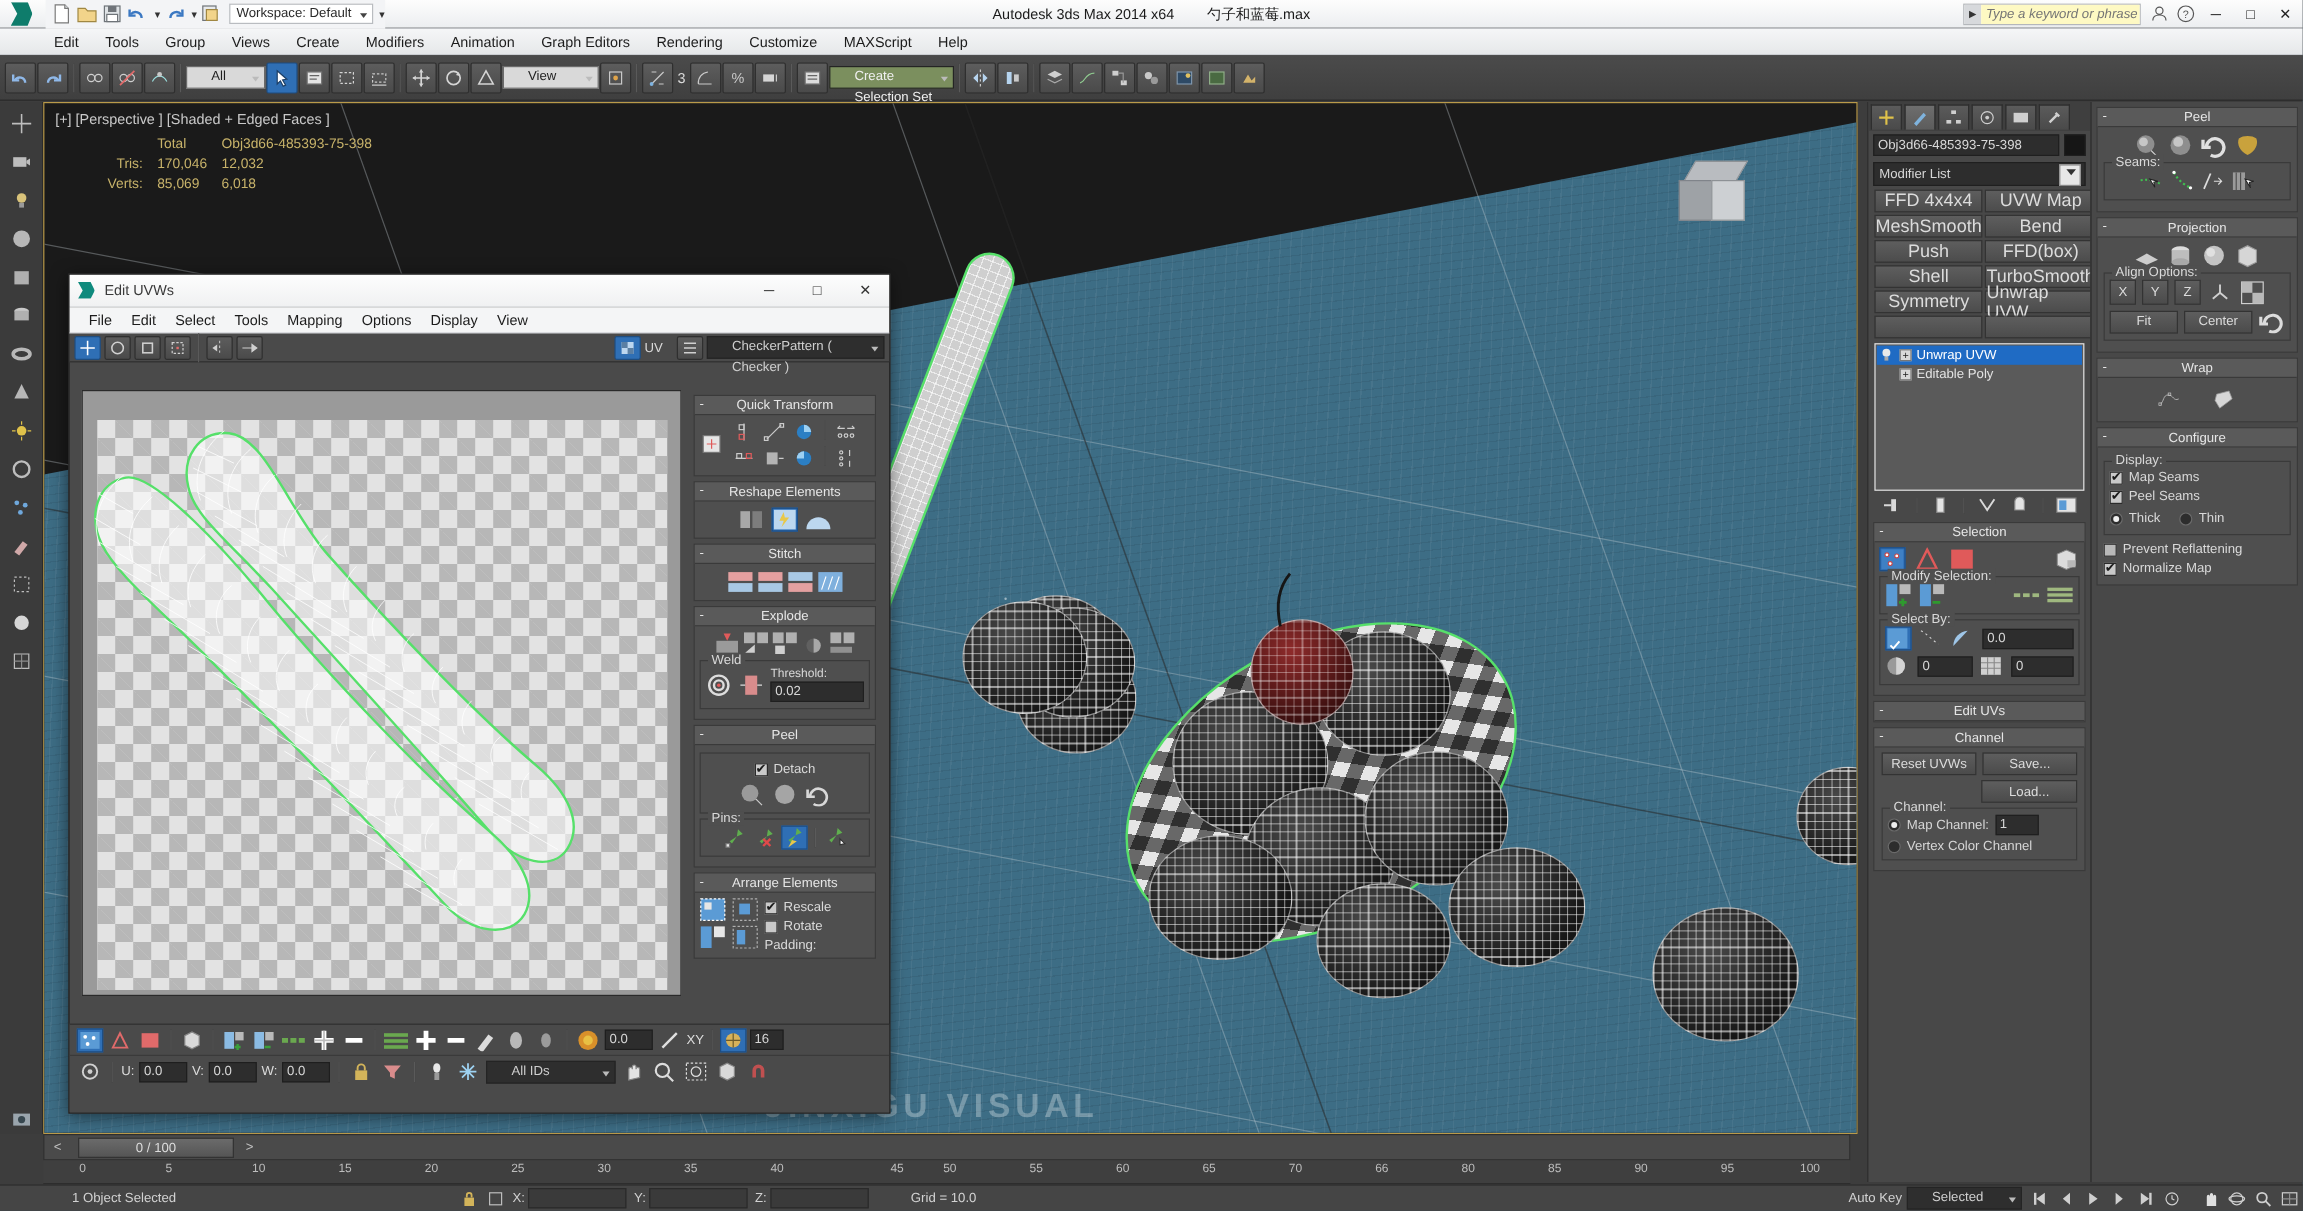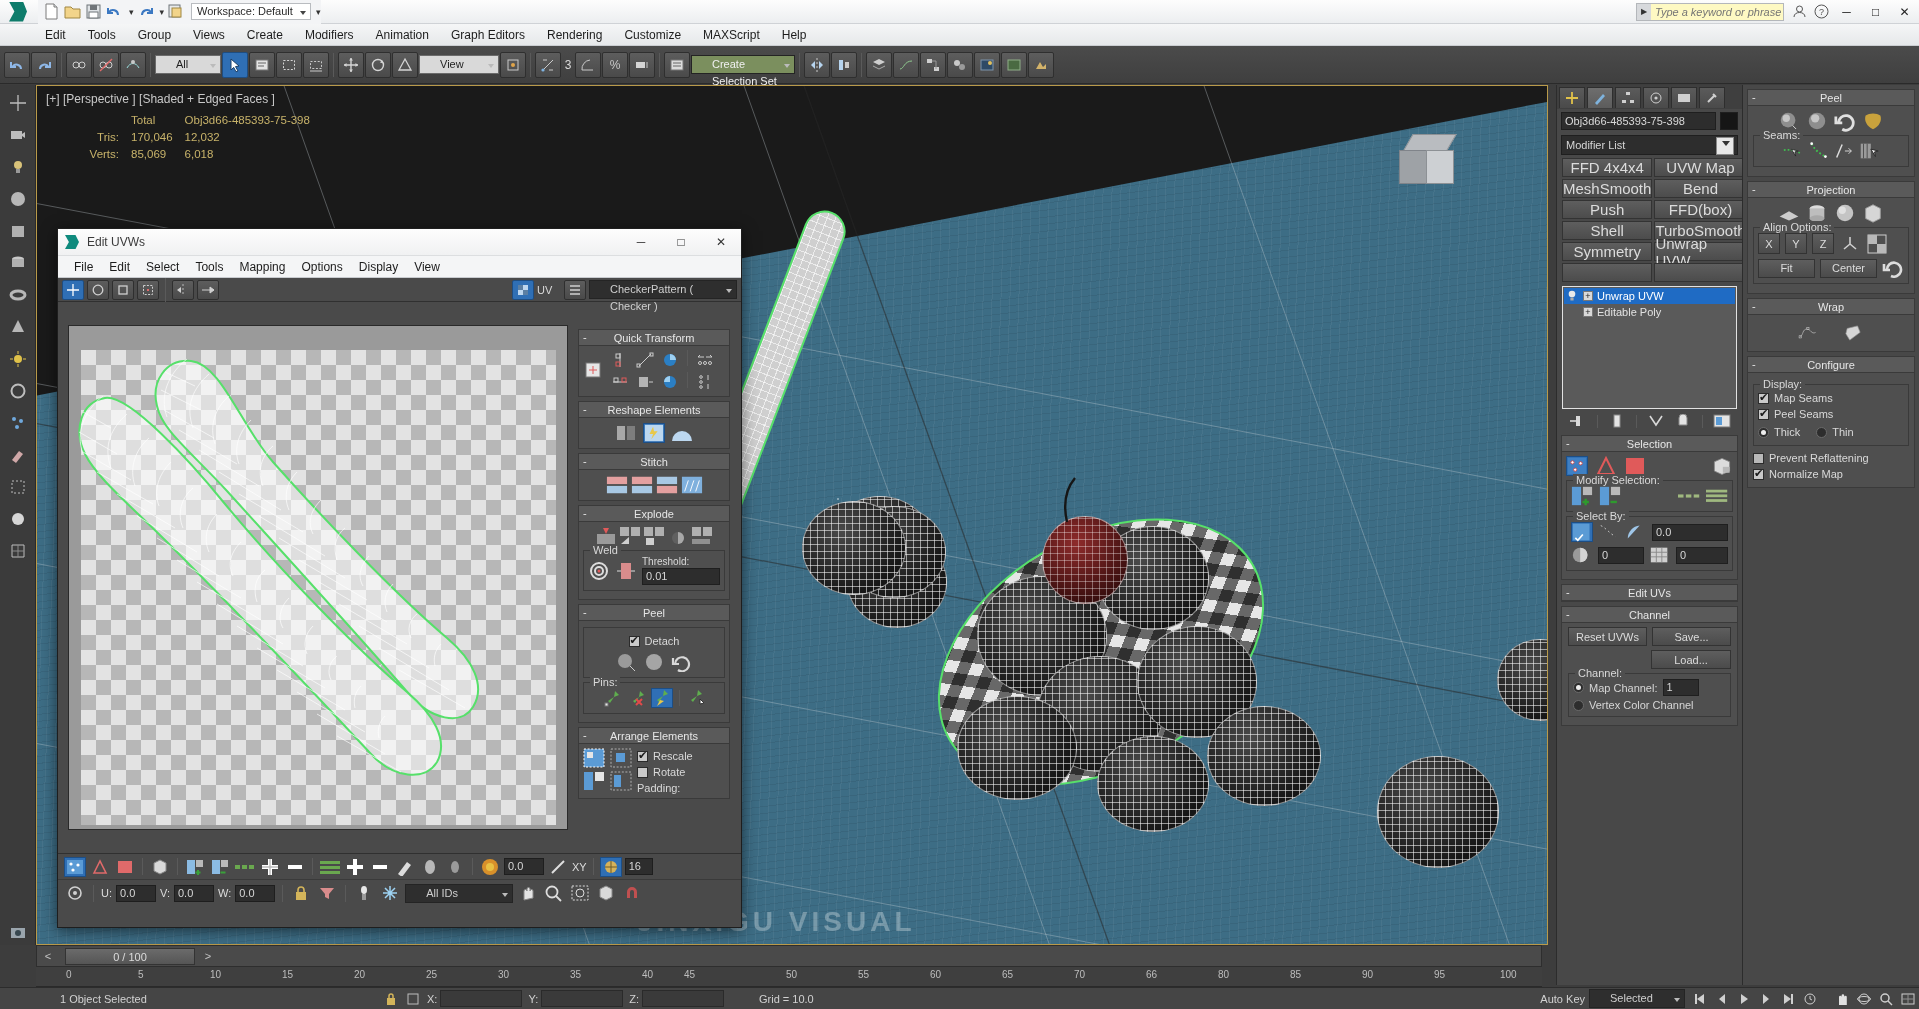--- a/index.html
+++ b/index.html
@@ -391,20 +391,24 @@
       <div class="ic">
         <svg width="19" height="19" viewBox="0 0 19 19">
             <rect x="3" y="3" width="11" height="12" fill="#e8eaec" stroke="#6f7479"></rect>
             <rect x="6" y="6" width="9" height="9" fill="#f2d48a" stroke="#a08742"></rect>
           </svg>
       </div>
       <div class="ws-box">Workspace: Default</div>
       <div class="qat-caret">▾</div>
     </div>
 
+    <div class="tb-title">
+      <span>Autodesk 3ds Max  2014 x64</span>
+      <span class="fn">勺子和蓝莓.max</span>
+    </div>
 
     <div class="tb-right">
       <div class="searchbox">
         <div class="arw">▶</div>
         <input placeholder="Type a keyword or phrase" style="">
       </div>
       <div class="ic-btn">
         <svg width="15" height="15" viewBox="0 0 15 15">
             <circle cx="7.5" cy="5" r="3" fill="none" stroke="#555"></circle>
             <path d="M2 13c0-3 2.5-4.5 5.5-4.5S13 10 13 13" fill="none" stroke="#555"></path>
@@ -1085,21 +1089,21 @@
                   </svg>
               </div>
               <div class="gicon">
                 <svg width="22" height="20" viewBox="0 0 22 20">
                     <rect x="6" y="2" width="10" height="16" fill="#d98c8c"></rect>
                     <path d="M2 10h4M16 10h4" stroke="#ddd"></path>
                   </svg>
               </div>
               <div style="flex:1">
                 <div style="font-size:10px;color:#d9d9d9;margin-bottom:1px">Threshold:</div>
-                <div class="spin">0.01</div>
+                <div class="spin">0.02</div>
               </div>
             </div>
           </div>
         </div>
       </div>
 
       <div class="rollout">
         <div class="ro-head">
           <span class="minus">-</span>
           <span>Peel</span>
@@ -1859,21 +1863,21 @@
   <div class="rulerstrip">
     <span class="tk" style="left:30px">0</span>
     <span class="tk" style="left:102px">5</span>
     <span class="tk" style="left:174px">10</span>
     <span class="tk" style="left:246px">15</span>
     <span class="tk" style="left:318px">20</span>
     <span class="tk" style="left:390px">25</span>
     <span class="tk" style="left:462px">30</span>
     <span class="tk" style="left:534px">35</span>
     <span class="tk" style="left:606px">40</span>
-    <span class="tk" style="left:648px">45</span>
+    <span class="tk" style="left:706px">45</span>
     <span class="tk" style="left:750px">50</span>
     <span class="tk" style="left:822px">55</span>
     <span class="tk" style="left:894px">60</span>
     <span class="tk" style="left:966px">65</span>
     <span class="tk" style="left:1038px">70</span>
     <span class="tk" style="left:1110px">66</span>
     <span class="tk" style="left:1182px">80</span>
     <span class="tk" style="left:1254px">85</span>
     <span class="tk" style="left:1326px">90</span>
     <span class="tk" style="left:1398px">95</span>

